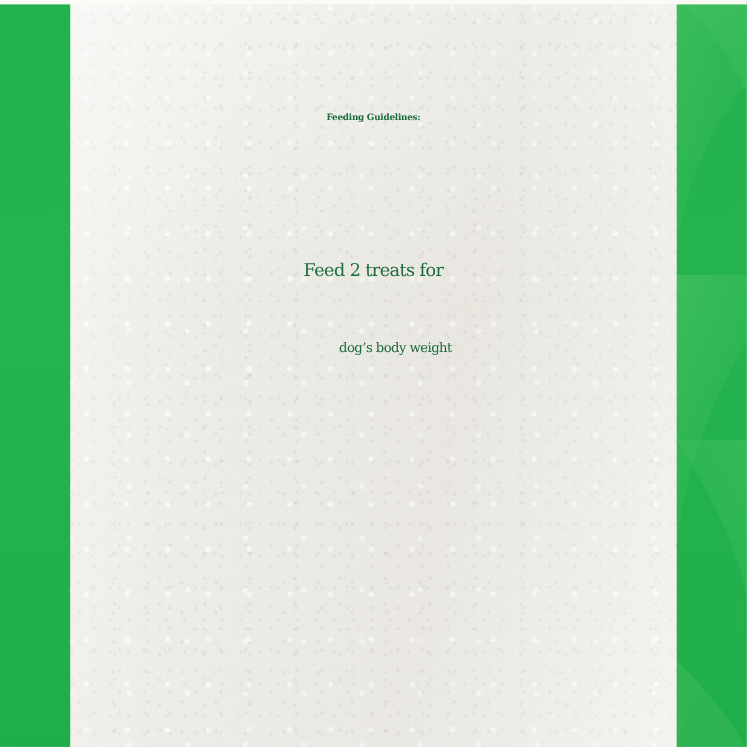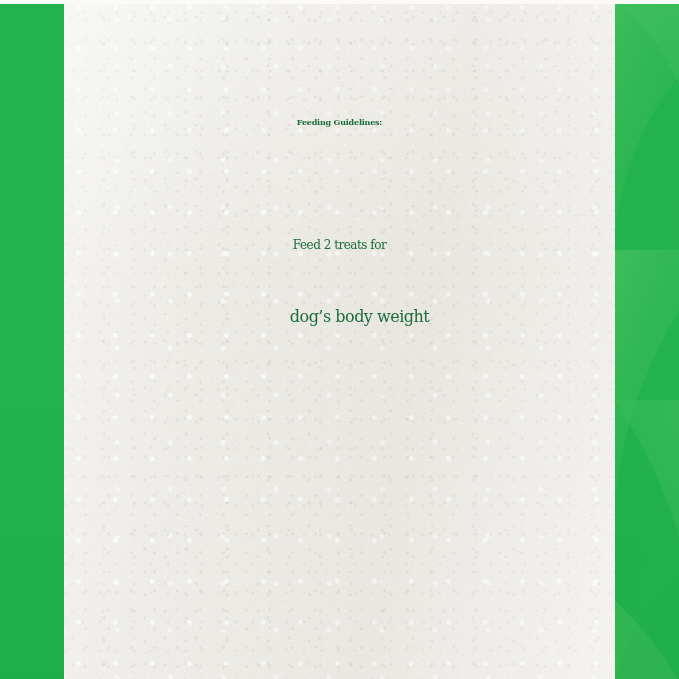--- a/index.html
+++ b/index.html
@@ -106,21 +106,20 @@
     top: 102px;
     width: 551px;
     text-align: center;
     color: #1a6b3c;
     font-family: "DejaVu Serif", "Liberation Serif", serif;
     font-weight: 700;
     font-size: 37px;
     letter-spacing: -0.2px;
     line-height: 1.1;
     white-space: nowrap;
-    margin-top: 16px;
   }
 
   .body-block {
     position: absolute;
     left: 0;
     top: 210px;
     width: 551px;
     text-align: center;
     color: #1a6b3c;
     font-family: "DejaVu Serif", "Liberation Serif", serif;
@@ -201,18 +200,18 @@
     </svg>
   </div>
 
   <div class="top-strip"></div>
 
   <div class="content">
 
     <div class="heading" style="font-size: 8px;">Feeding Guidelines:</div>
 
     <div class="body-block">
-      <span class="body-line" style="font-size: 12px;">Feed 2 treats for</span>
-      <span class="body-line" style="font-size: 16px; margin-left: 40px;">dog’s body weight</span>
+      <span class="body-line" style="font-size: 16px;">Feed 2 treats for</span>
+      <span class="body-line" style="font-size: 12px; margin-left: 40px;">dog’s body weight</span>
     </div>
 
   </div>
 </div>
 
 </body></html>

